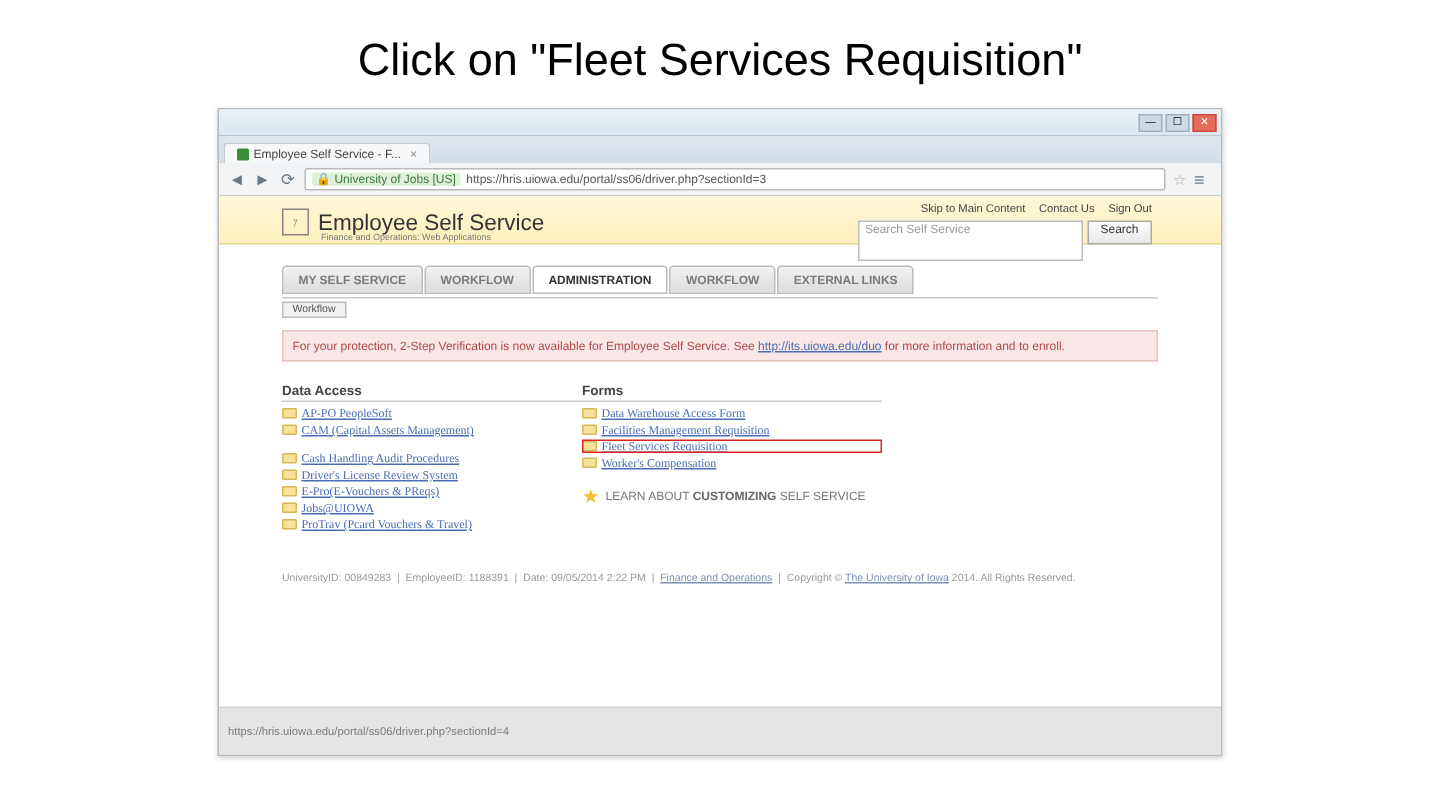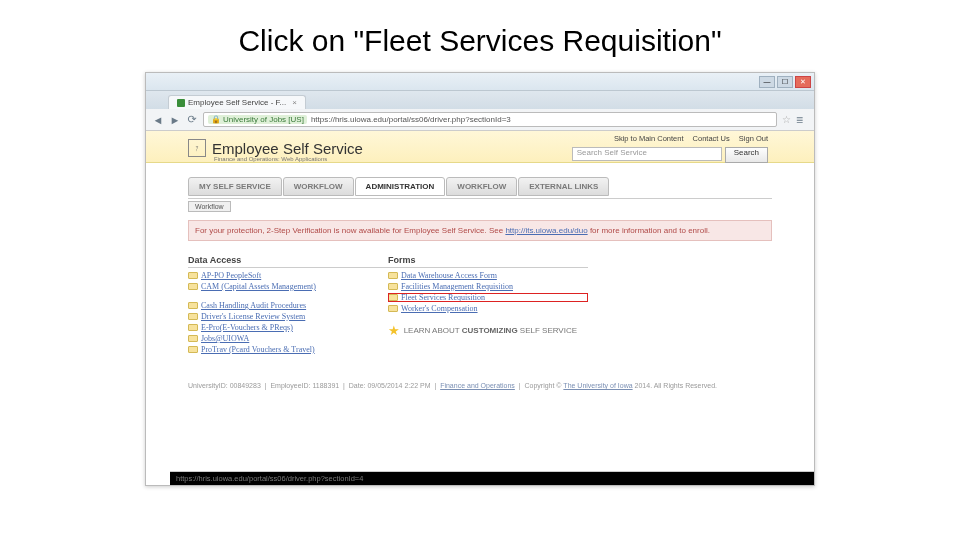--- a/index.html
+++ b/index.html
@@ -4,42 +4,42 @@
 <style>
   * { box-sizing: border-box; }
   body { margin: 0; font-family: Arial, sans-serif; background: #fff; width: 960px; height: 540px; position: relative; overflow: hidden; }
   .slide-title { text-align: center; font-size: 30px; font-weight: 400; margin: 24px 0 14px; }
   .browser-frame { width: 670px; margin: 0 auto; border: 1px solid #bbb; box-shadow: 0 1px 4px rgba(0,0,0,.2); position: relative; }
   .titlebar { height: 18px; background: linear-gradient(#e9f0f6,#dbe6ef); display: flex; align-items: center; justify-content: space-between; border-bottom: 1px solid #bcc7d0; padding: 0 3px; }
   .titlebar-left { display: flex; align-items: center; gap: 3px; font-size: 8px; color: #3a4a58; }
   .win-btns { display: flex; gap: 2px; }
   .win-btn { width: 16px; height: 12px; background: #cdd9e4; border: 1px solid #9fb0bf; font-size: 7px; line-height: 10px; text-align: center; }
   .win-close { background: #e56b5b; border-color: #c44; color: #fff; }
-  .tabstrip { height: 18px; background: linear-gradient(#dfe7ee,#d2dde6); display: flex; align-items: flex-end; padding: 0 22px; }
+  .tabstrip { height: 18px; background: linear-gradient(#dfe7ee,#d2dde6); display: flex; align-items: flex-end; padding: 0 3px; }
   .tab { background: #f6f8fa; border: 1px solid #c4ccd3; border-bottom: none; border-radius: 3px 3px 0 0; padding: 2px 8px; font-size: 8px; color: #444; display: flex; align-items: center; gap: 3px; }
   .tab .favicon { width: 8px; height: 8px; background: #3a8e3a; border-radius: 1px; }
   .tab-x { color: #888; font-size: 8px; margin-left: 3px; }
   .addrbar { height: 22px; background: #f2f4f6; border-bottom: 1px solid #ccc; display: flex; align-items: center; padding: 0 6px; gap: 5px; }
   .nav-ico { width: 12px; height: 12px; display: flex; align-items: center; justify-content: center; color: #6a7a88; font-size: 11px; }
   .url-box { flex: 1; height: 15px; background: #fff; border: 1px solid #bbb; border-radius: 2px; display: flex; align-items: center; padding: 0 4px; font-size: 8px; gap: 4px; }
   .lock-badge { background: #dff0d8; color: #3a7a3a; padding: 0 3px; border-radius: 2px; display: flex; align-items: center; gap: 2px; }
   .url-text { color: #555; }
   .star-ico { color: #aaa; font-size: 10px; }
   .menu-ico { width: 12px; height: 12px; color: #6a7a88; font-size: 12px; line-height: 12px; }
   .page { background: #fff; height: 340px; position: relative; padding: 4px 42px 4px 42px; font-size: 8px; color: #333; }
   .gold-band { position: absolute; top: 0; left: 0; right: 0; height: 32px; background: linear-gradient(#fff7d8,#fdf0bd); border-bottom: 1px solid #e6d98a; }
   .top-links { position: absolute; top: 3px; right: 46px; font-size: 7.5px; color: #444; }
   .top-links span { margin-left: 7px; }
   .logo-row { position: relative; display: flex; align-items: center; gap: 6px; padding-top: 4px; }
   .iowa-logo { width: 18px; height: 18px; border: 1px solid #888; display: flex; align-items: center; justify-content: center; font-size: 6px; color: #666; }
   .ess-title { font-size: 15px; color: #333; font-weight: 400; }
   .ess-title .thin { font-weight: 300; }
   .ess-sub { font-size: 6px; color: #777; position: absolute; left: 26px; top: 21px; }
   .search-row { position: absolute; top: 16px; right: 46px; display: flex; gap: 3px; }
-  .search-in { width: 150px; height: 14px; border: 1px solid #bbb; font-size: 8px; padding: 0 4px; color: #999; background: #fff; }
+  .search-in { width: 150px; height: 27px; border: 1px solid #bbb; font-size: 8px; padding: 0 4px; color: #999; background: #fff; }
   .search-btn { height: 16px; padding: 0 8px; background: linear-gradient(#fdfdfd,#e8e8e8); border: 1px solid #aaa; font-size: 8px; color: #333; }
   .nav-tabs { margin-top: 20px; display: flex; gap: 1px; }
   .nav-tab { padding: 4px 10px; background: linear-gradient(#f2f2f2,#dcdcdc); border: 1px solid #bbb; border-radius: 3px 3px 0 0; font-size: 8px; font-weight: bold; color: #7a7a7a; }
   .nav-tab.active { background: #fff; color: #333; }
   .subnav { margin-top: 2px; border-top: 1px solid #ccc; padding: 2px 0 4px; }
   .sub-btn { display: inline-block; padding: 1px 6px; border: 1px solid #bbb; background: #f0f0f0; font-size: 7px; color: #555; }
   .notice { margin-top: 4px; background: #f8e7e6; border: 1px solid #e5c0bd; color: #b04a48; padding: 4px 6px; font-size: 8px; line-height: 11px; }
   .notice a { color: #4a6db3; text-decoration: underline; }
   .content-cols { display: flex; margin-top: 14px; }
   .col { width: 200px; }
@@ -47,21 +47,21 @@
   .plist { display: flex; flex-direction: column; gap: 2px; font-family: Liberation Serif, serif; }
   .pitem { display: flex; align-items: center; gap: 3px; }
   .folder-ico { width: 10px; height: 7px; background: #f7e29c; border: 1px solid #d4b955; border-radius: 1px; flex-shrink: 0; }
   .plink { color: #4a6db3; text-decoration: underline; font-size: 8px; white-space: nowrap; }
   .highlight { outline: 1.5px solid #d22; outline-offset: -1px; }
   .customize { display: flex; align-items: center; gap: 4px; margin-top: 10px; font-size: 8px; color: #777; }
   .star-bullet { color: #f4c22b; font-size: 13px; }
   .customize b { color: #666; }
   .footer { margin-top: 28px; color: #9a9a9a; font-size: 7px; }
   .footer a { color: #7a8fb3; text-decoration: underline; }
-  .statusbar { height: 14px; background: #000000; border-top: 1px solid #ccc; font-size: 7.5px; color: #7a7a7a; padding: 0 6px; display: flex; align-items: center; margin-left: 24px; }
+  .statusbar { height: 32px; background: #e5e5e5; border-top: 1px solid #ccc; font-size: 7.5px; color: #7a7a7a; padding: 0 6px; display: flex; align-items: center; }
 </style>
 </head>
 <body>
 
 <div class="slide-title">Click on "Fleet Services Requisition"</div>
 
 <div class="browser-frame">
   <div class="titlebar">
     <div class="titlebar-left"></div>
     <div class="win-btns">

